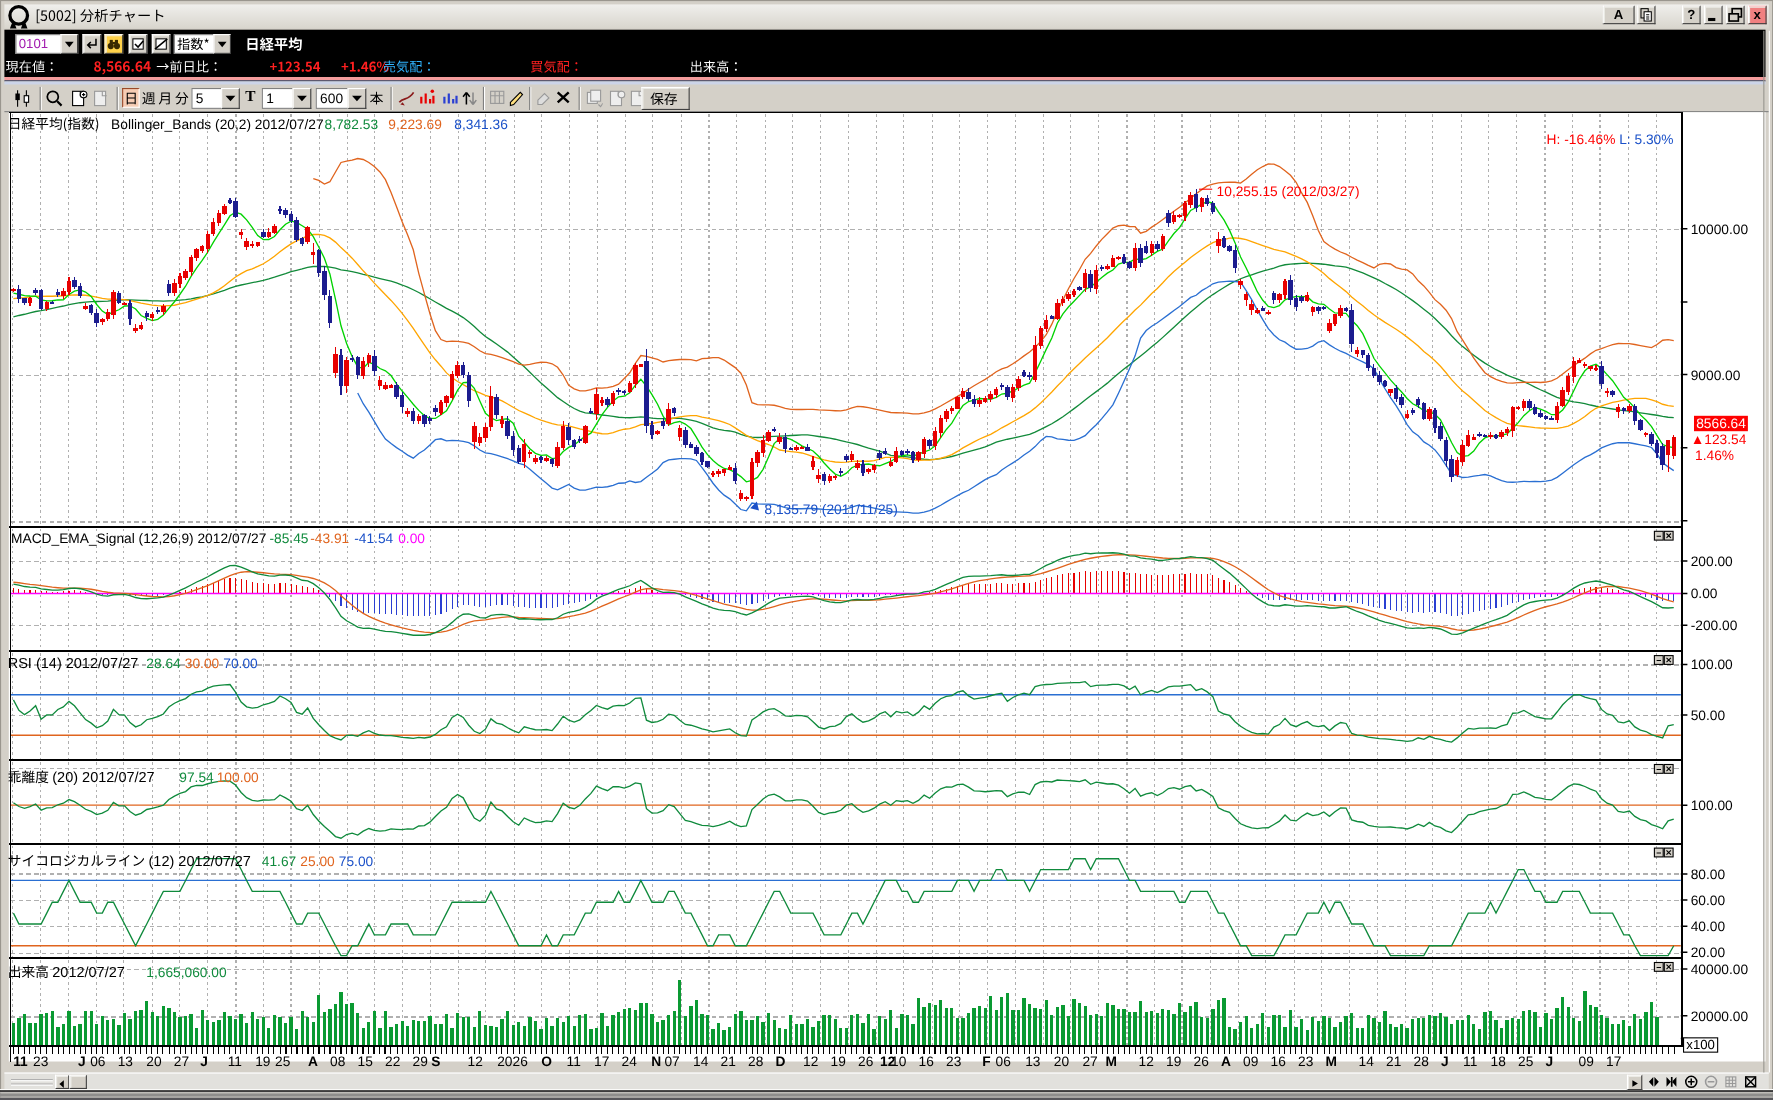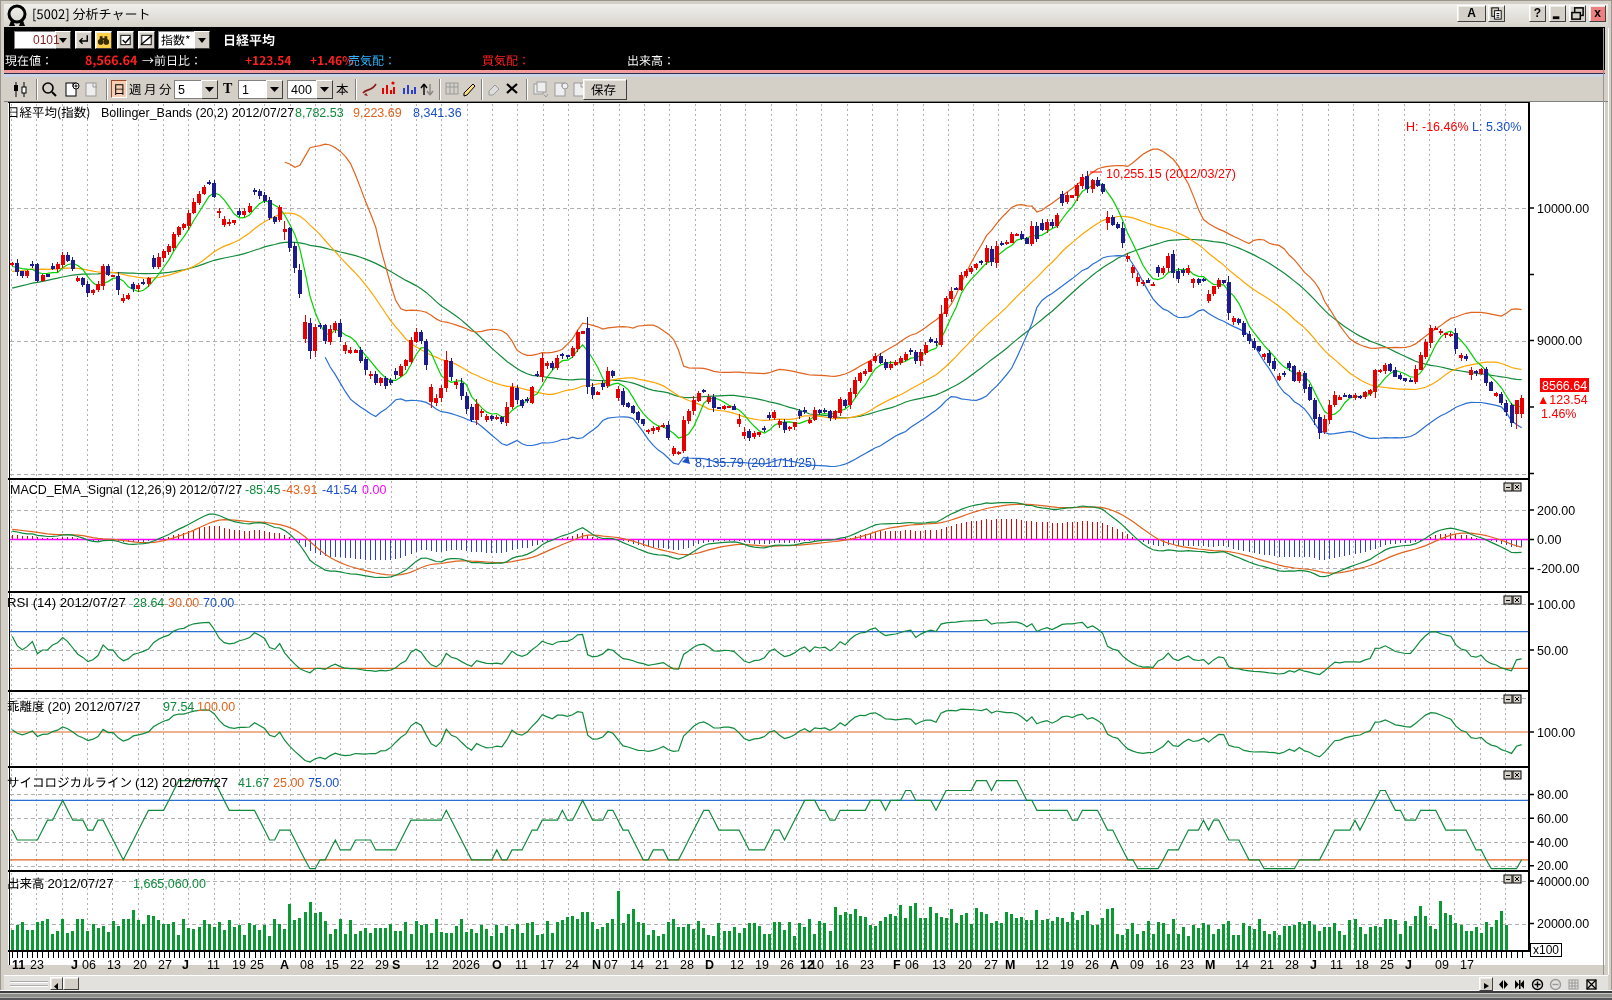--- a/index.html
+++ b/index.html
@@ -39,21 +39,21 @@
   </div>
 
 <div class="abs" style="left:4px;top:27px;width:1601px;height:43px;background:#000"></div>
 <div class="abs" style="left:4px;top:70px;width:1601px;height:3px;background:#f49c9c"></div>
 <div class="abs" style="left:4px;top:73px;width:1601px;height:1px;background:#283050"></div>
 <div class="abs" style="left:4px;top:74px;width:1601px;height:3px;background:#ccd4e8"></div>
 <div class="abs" style="left:14px;top:31px;width:57px;height:18px;background:#fff;border:1px solid #808080"></div>
 <div class="abs" style="left:55px;top:31px;width:16px;height:18px;background:#d4d0c8;border:1px solid;border-color:#fff #404040 #404040 #fff"><svg width="14" height="16">
       <path d="M3 6.0 l4 5 l4 -5 z" fill="#000"></path>
     </svg></div>
-<div class="abs" style="left:33px;top:33px;font:12px Liberation Sans;color:#7f1d1d">0101</div>
+<div class="abs" style="left:17px;top:33px;font:12px Liberation Sans;color:#a21caf">0101</div>
 <div class="btn3" style="left:75px;top:31px;width:17px;height:18px;background:#d4d0c8"><svg width="100%" height="100%" viewBox="0 0 16 16">
       <path d="M12 3 v6 h-7 M7 6 l-3 3 l3 3" stroke="#000" fill="none" stroke-width="1.5"></path>
     </svg></div>
 <div class="btn3" style="left:95px;top:31px;width:17px;height:18px;background:#ffd24a"><svg width="100%" height="100%" viewBox="0 0 16 16">
       <circle cx="5" cy="10" r="3" fill="#3a2a00"></circle>
       <circle cx="11" cy="10" r="3" fill="#3a2a00"></circle>
       <rect x="4" y="4" width="3" height="5" fill="#3a2a00"></rect>
       <rect x="9" y="4" width="3" height="5" fill="#3a2a00"></rect>
       <rect x="6.5" y="6" width="3" height="2" fill="#3a2a00"></rect>
     </svg></div>
@@ -143,21 +143,21 @@
 <div class="abs" style="left:223px;top:81px;font:bold 14px Liberation Serif;color:#000">T</div>
 <div class="abs" style="left:238px;top:80px;width:45px;height:19px;background:#fff;border:1px solid #808080"></div>
 <div class="abs" style="left:266px;top:80px;width:17px;height:19px;background:#d4d0c8;border:1px solid;border-color:#fff #404040 #404040 #fff"><svg width="15" height="17">
       <path d="M3 6 l4.5 5 l4.5 -5 z" fill="#000"></path>
     </svg></div>
 <div class="abs" style="left:242px;top:83px;font:12.5px Liberation Sans;color:#000">1</div>
 <div class="abs" style="left:287px;top:80px;width:46px;height:19px;background:#fff;border:1px solid #808080"></div>
 <div class="abs" style="left:316px;top:80px;width:17px;height:19px;background:#d4d0c8;border:1px solid;border-color:#fff #404040 #404040 #fff"><svg width="15" height="17">
       <path d="M3 6 l4.5 5 l4.5 -5 z" fill="#000"></path>
     </svg></div>
-<div class="abs" style="left:291px;top:83px;font:12.5px Liberation Sans;color:#000">400</div>
+<div class="abs" style="left:291px;top:83px;font:12.5px Liberation Sans;color:#000">600</div>
 <svg class="abs" style="left:336px;top:82px" width="14" height="15">
     <path d="M5.8 1.5V4.1H0.8V5.1H5.2C4.1 7.2 2.3 9.3 0.4 10.2C0.6 10.4 0.9 10.8 1.1 11.0C2.9 9.9 4.6 8.1 5.8 5.9V9.7H3.3V10.7H5.8V13.0H6.7V10.7H9.1V9.7H6.7V5.9C7.9 8.1 9.6 10.0 11.4 11.0C11.6 10.7 11.9 10.4 12.2 10.2C10.2 9.2 8.4 7.2 7.3 5.1H11.7V4.1H6.7V1.5Z" fill="#000"></path>
   </svg>
 <div class="abs" style="left:355px;top:79px;width:2px;height:21px;border-left:1px solid #808080;border-right:1px solid #fff"></div>
 <div class="abs" style="left:361px;top:80px;width:17px;height:19px"><svg width="16" height="19" viewBox="0 0 16 19">
       <path d="M2 13 C6 8 10 12 15 4" stroke="#8a1a1a" fill="none" stroke-width="1.6"></path>
       <path d="M3 15 l4 1 l-2 -3 z" fill="#8a1a1a"></path>
     </svg></div>
 <div class="abs" style="left:380px;top:80px;width:16px;height:19px"><svg width="16" height="19" viewBox="0 0 16 19">
       <path d="M3 14 v-6 M7 14 v-9 M11 14 v-4 M14 14 v-7" stroke="#e80000" stroke-width="2"></path>

